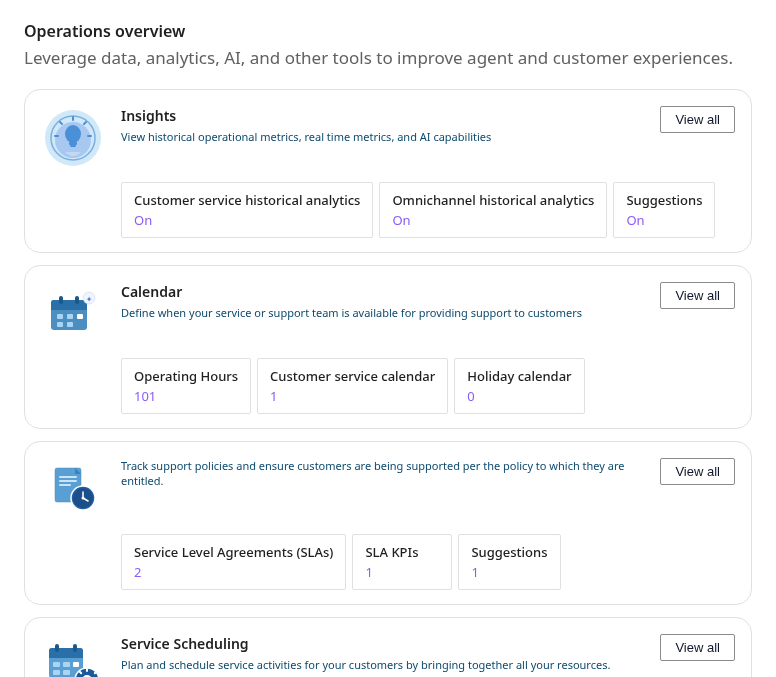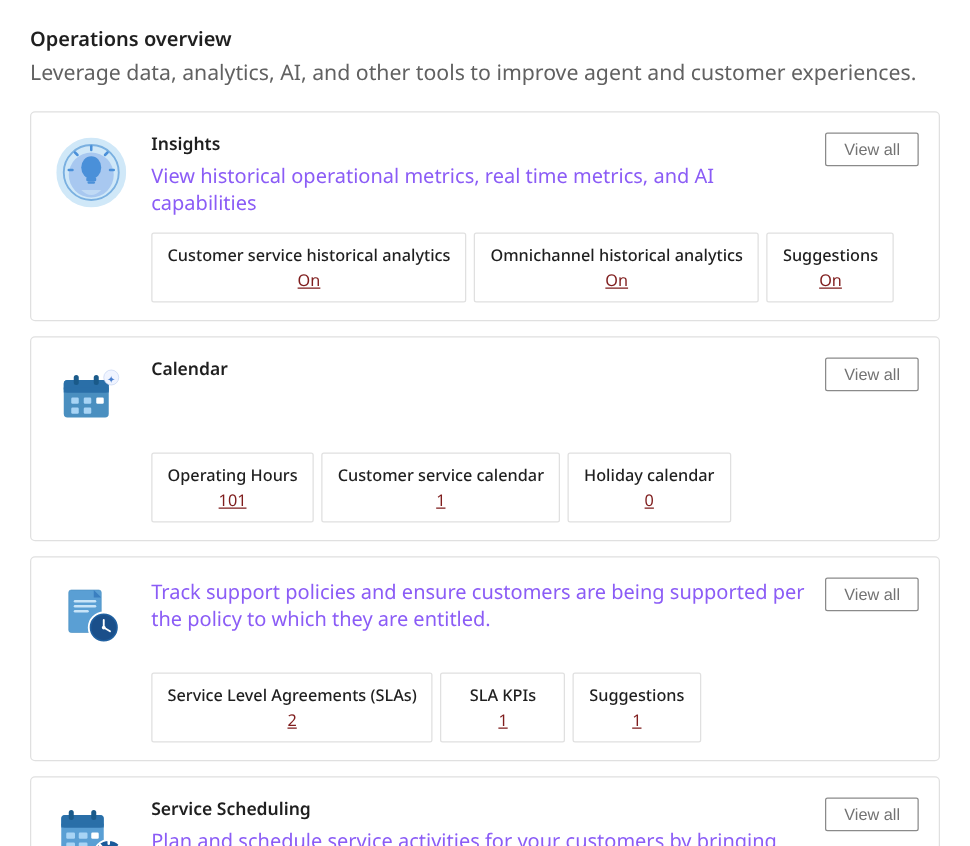--- a/index.html
+++ b/index.html
@@ -21,21 +21,21 @@
       font-weight: 600;
       color: #1f1f1f;
       margin-bottom: 4px;
     }
     .page-subtitle {
       font-size: 17px;
       color: #616161;
     }
     .section {
       border: 1px solid #e0e0e0;
-      border-radius: 4px;
+      border-radius: 16px;
       margin-bottom: 12px;
       background: #fff;
     }
     .section-header {
       display: flex;
       align-items: flex-start;
       padding: 16px 16px 12px 16px;
     }
     .section-icon {
       width: 64px;
@@ -49,63 +49,61 @@
     .section-info {
       flex: 1;
     }
     .section-title {
       font-size: 14px;
       font-weight: 600;
       color: #1f1f1f;
       margin-bottom: 4px;
     }
     .section-desc {
-      font-size: 16px;
-      color: #8b5cf6;
+      font-size: 11px;
+      color: #0c4a6e;
       line-height: 1.4;
     }
     .section-action {
       flex-shrink: 0;
       margin-left: 16px;
     }
     .view-all-btn {
       border: 1px solid #8a8a8a;
       background: #fff;
-      color: #737373;
+      color: #0f172a;
       font-size: 13px;
       padding: 5px 14px;
       border-radius: 2px;
       cursor: pointer;
       white-space: nowrap;
     }
     .section-items {
       display: flex;
       flex-wrap: wrap;
       padding: 0 16px 14px 96px;
       gap: 6px;
-      text-align: center;
     }
     .item-card {
       border: 1px solid #e0e0e0;
       border-radius: 2px;
       padding: 8px 12px;
       min-width: 100px;
       background: #fff;
       cursor: pointer;
     }
     .item-label {
       font-size: 13px;
       font-weight: 500;
       color: #1f1f1f;
       margin-bottom: 2px;
     }
     .item-value {
       font-size: 13px;
-      color: #7f1d1d;
-      text-decoration: underline;
+      color: #8b5cf6;
     }
   </style>
 </head>
 <body>
 
 <div class="page-container">
   <div class="page-header">
     <h1 class="page-title">Operations overview</h1>
     <p class="page-subtitle">Leverage data, analytics, AI, and other tools to improve agent and customer experiences.</p>
   </div>
@@ -172,20 +170,21 @@
 
           <rect x="14" y="10" width="4" height="8" rx="2" fill="#1a5a8a"></rect>
           <rect x="30" y="10" width="4" height="8" rx="2" fill="#1a5a8a"></rect>
 
           <circle cx="44" cy="12" r="6" fill="#f0f4ff" stroke="#c0d0f0" stroke-width="0.5"></circle>
           <text x="44" y="16" text-anchor="middle" font-size="8" fill="#4a7fcf">✦</text>
         </svg>
       </div>
       <div class="section-info">
         <div class="section-title">Calendar</div>
+        <div class="section-desc">Define when your service or support team is available for providing support to customers</div>
       </div>
       <div class="section-action">
         <button class="view-all-btn">View all</button>
       </div>
     </div>
     <div class="section-items">
       <div class="item-card">
         <div class="item-label">Operating Hours</div>
         <div class="item-value">101</div>
       </div>

